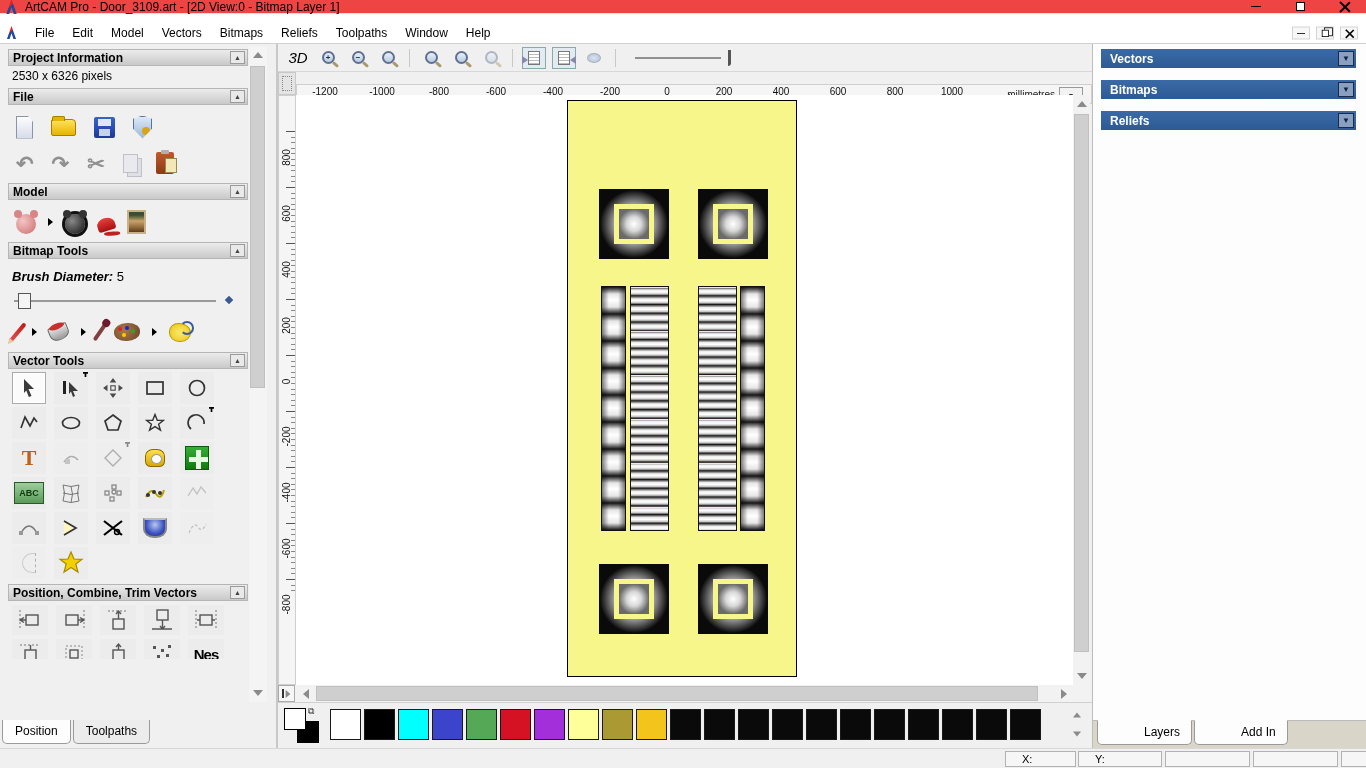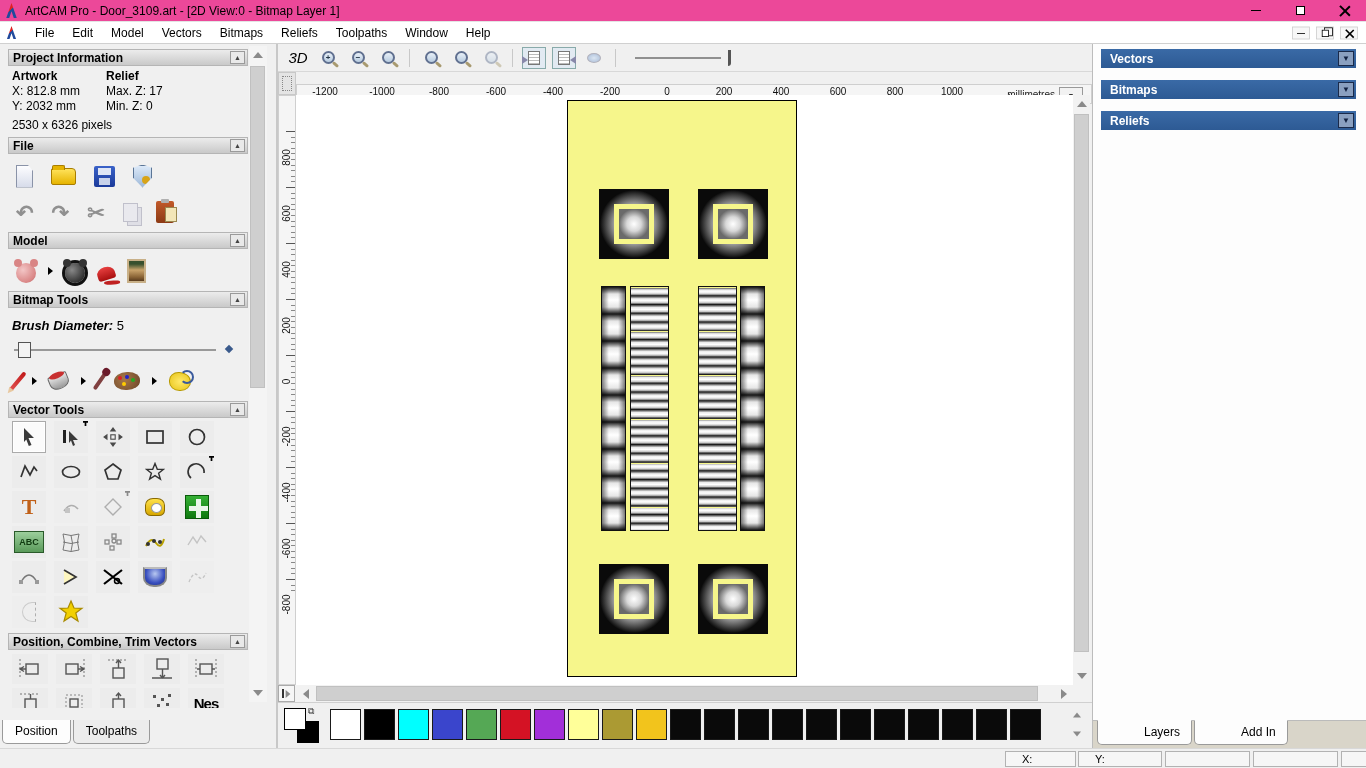--- a/index.html
+++ b/index.html
@@ -1,21 +1,21 @@
 <!DOCTYPE html>
 <html><head>
 <meta charset="utf-8">
 <style>
   * { box-sizing: border-box; margin: 0; padding: 0; }
   html,body { width:1366px; height:768px; overflow:hidden; }
   body { font-family:"Liberation Sans", sans-serif; background:#fff; position:relative; font-size:12px; color:#000; }
   .abs { position:absolute; }
 
   
-  #titlebar { left:0; top:0; width:1366px; height:22px; background:#ec4899; border-bottom:1px solid #e4e4e4; display:flex; align-items:center; }
+  #titlebar { left:0; top:0; width:1366px; height:14px; background:#ef4444; border-bottom:1px solid #e4e4e4; display:flex; align-items:center; }
   #titlebar .logo { width:15px; height:15px; margin:0 6px 0 4px; background:linear-gradient(135deg,#d22 0 45%,#224a9c 45% 100%); clip-path:polygon(15% 100%,50% 0,85% 100%,65% 100%,50% 55%,35% 100%); }
   #titlebar .ttl { font-size:12px; }
   #titlebar .spacer { flex:1; }
   .wbtn { width:44px; height:22px; display:flex; align-items:center; justify-content:center; }
   .gl-min { width:10px; height:1px; background:#000; }
   .gl-rest { width:9px; height:9px; border:1px solid #000; position:relative; background:#fff; }
   .gl-rest::before { content:""; position:absolute; left:2px; top:-4px; width:9px; height:9px; border:1px solid #000; z-index:-1; }
   .gl-close { position:relative; width:11px; height:11px; }
   .gl-close::before,.gl-close::after { content:""; position:absolute; left:5px; top:-1px; width:1.5px; height:14px; background:#000; }
   .gl-close::before { transform:rotate(45deg); } .gl-close::after { transform:rotate(-45deg); }
@@ -243,32 +243,20 @@
         <div class="gl-close"></div>
       </div>
   </div>
 </div>
 
 <div class="abs" id="leftpanel">
 
   <div class="sech">
     <span>Project Information</span>
     <span class="colbtn">▲</span>
-  </div>
-  <div class="pinfo">
-    <div>
-      <b>Artwork</b>
-      <span>X: 812.8 mm</span>
-      <span>Y: 2032 mm</span>
-    </div>
-    <div>
-      <b>Relief</b>
-      <span>Max. Z: 17</span>
-      <span>Min. Z: 0</span>
-    </div>
   </div>
   <div class="pixels">2530 x 6326 pixels</div>
 
   <div class="sech">
     <span>File</span>
     <span class="colbtn">▲</span>
   </div>
   <div class="icorow">
     <div class="i-doc"></div>
     <div class="i-folder"></div>

